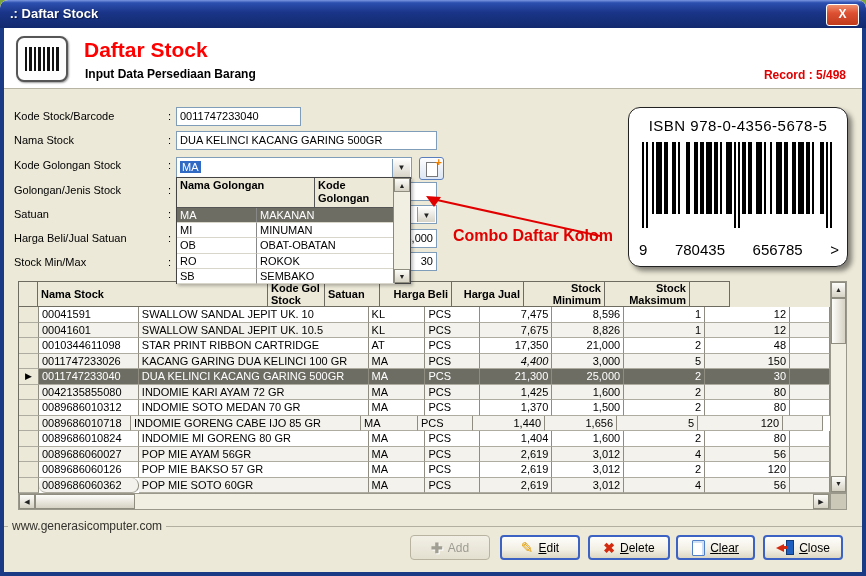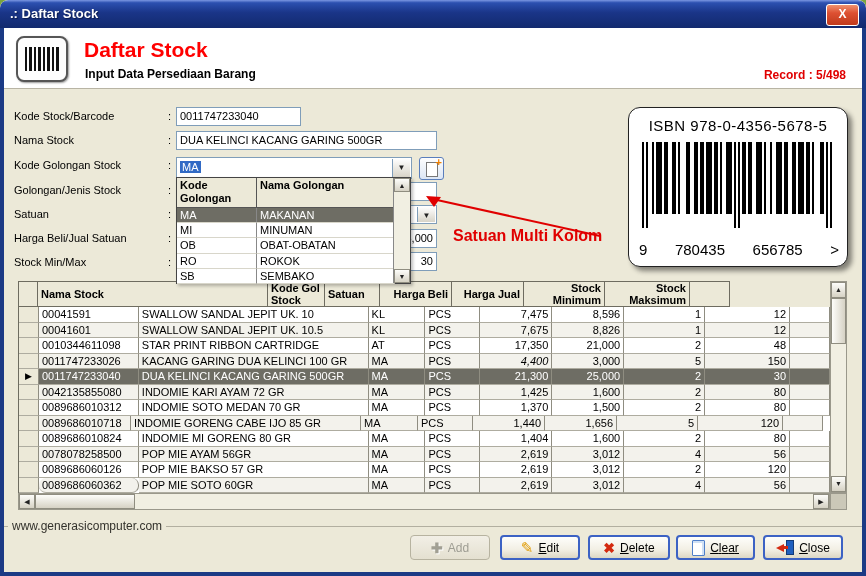--- a/index.html
+++ b/index.html
@@ -166,22 +166,22 @@
   <div class="tbox" style="left:176px;top:182px;width:261px;height:19px;"></div>
   <div class="tbox" style="left:176px;top:205px;width:261px;height:19px;">
     <span></span>
     <span class="combo-arrow">▼</span>
   </div>
   <div class="tbox num" style="left:176px;top:229px;width:261px;height:19px;">25,000</div>
   <div class="tbox num" style="left:176px;top:252px;width:261px;height:19px;">30</div>
 
   <div class="popup">
     <div class="popup-head">
+      <div class="pc" style="width:138px">Nama Golongan</div>
       <div class="pc" style="width:80px">Kode Golongan</div>
-      <div class="pc" style="width:138px">Nama Golongan</div>
     </div>
     <div id="popup-rows">
         <div class="popup-row sel">
           <div class="pc" style="width: 80px;">MA</div>
           <div class="pc" style="width: 138px;">MAKANAN</div>
         </div>
         <div class="popup-row">
           <div class="pc" style="width: 80px;">MI</div>
           <div class="pc" style="width: 138px;">MINUMAN</div>
         </div>
@@ -201,21 +201,21 @@
     <div class="popup-vscroll">
       <div class="sbtn up">▲</div>
       <div class="sbtn down">▼</div>
     </div>
   </div>
 
   <svg class="annot-svg" width="866" height="576">
     <line x1="600" y1="236" x2="437" y2="200" stroke="#e00000" stroke-width="2"></line>
     <polygon points="426,196 441,197 434,207" fill="#e00000"></polygon>
   </svg>
-  <div class="annot-text">Satuan Multi Kolom</div>
+  <div class="annot-text">Combo Daftar Kolom</div>
 
   <div class="bc-card">
     <div class="bc-isbn">ISBN 978-0-4356-5678-5</div>
     <div class="bc-bars" id="bc-bars">
         <span class="long" style="width: 2px;"></span>
         <i style="width: 2px;"></i>
         <span class="long" style="width: 2px;"></span>
         <i style="width: 4px;"></i>
         <span style="width: 2px;"></span>
         <i style="width: 2px;"></i>
@@ -397,21 +397,21 @@
           <div class="gc" style="width: 57px;">MA</div>
           <div class="gc" style="width: 55px;">PCS</div>
           <div class="gc num" style="width: 72px;">1,404</div>
           <div class="gc num" style="width: 72px;">1,600</div>
           <div class="gc num" style="width: 81px;">2</div>
           <div class="gc num" style="width: 85px;">80</div>
           <div class="gc" style="width: 40px;"></div>
         </div>
         <div class="grow">
           <div class="gc selcell" style="width: 20px;"></div>
-          <div class="gc" style="width: 100px;">0078078258500</div>
+          <div class="gc" style="width: 100px;">0089686060027</div>
           <div class="gc" style="width: 230px;">POP MIE AYAM 56GR</div>
           <div class="gc" style="width: 57px;">MA</div>
           <div class="gc" style="width: 55px;">PCS</div>
           <div class="gc num" style="width: 72px;">2,619</div>
           <div class="gc num" style="width: 72px;">3,012</div>
           <div class="gc num" style="width: 81px;">4</div>
           <div class="gc num" style="width: 85px;">56</div>
           <div class="gc" style="width: 40px;"></div>
         </div>
         <div class="grow">

